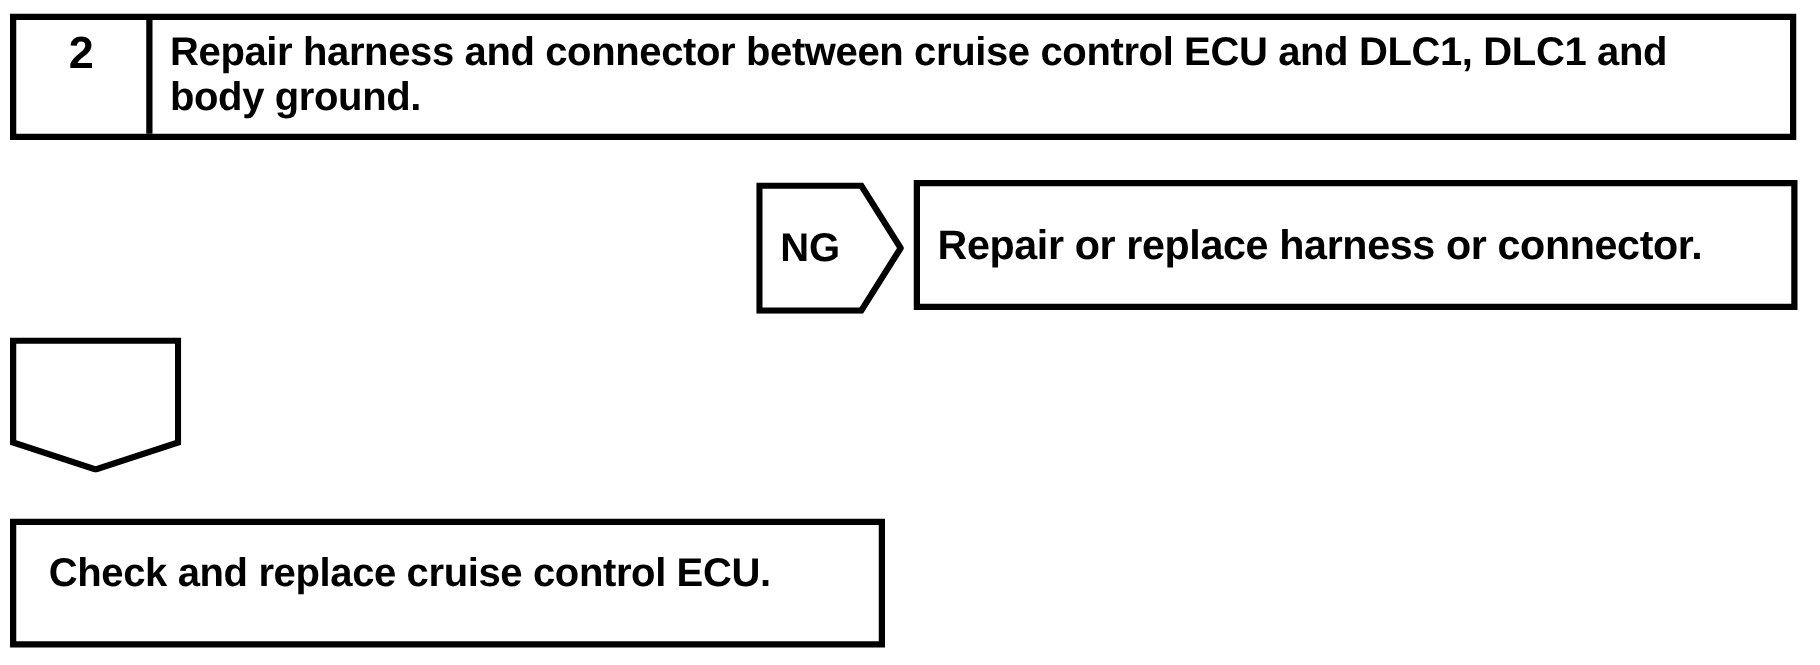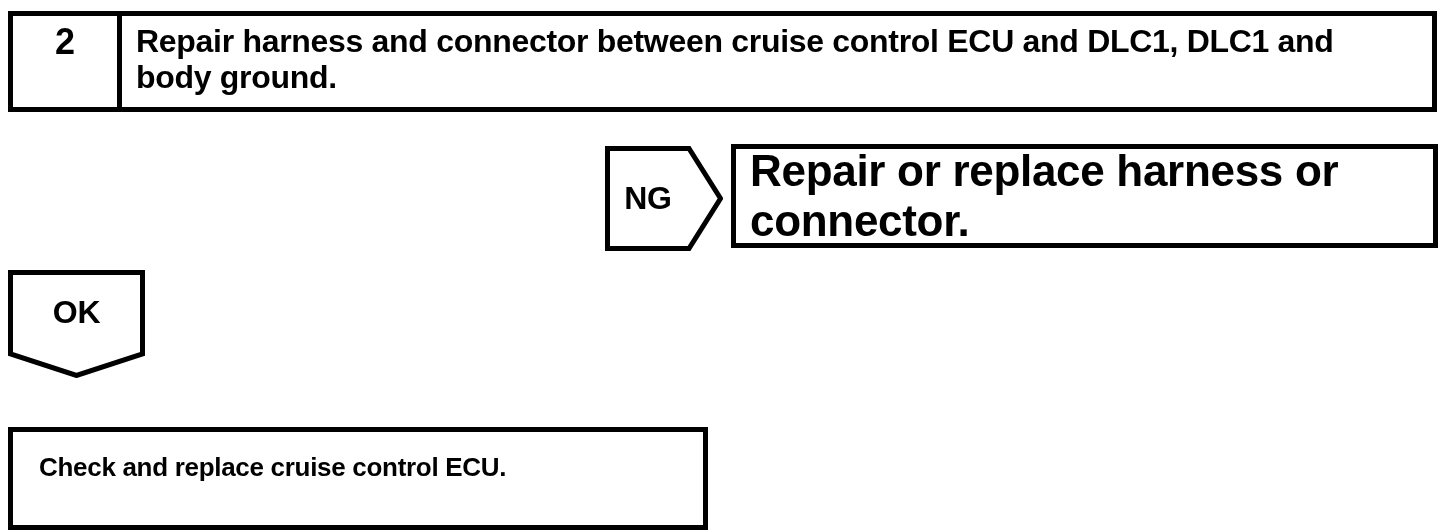--- a/index.html
+++ b/index.html
@@ -76,21 +76,21 @@
     left: 731px;
     top: 144px;
     width: 707px;
     height: 104px;
     border: 5px solid #000;
     box-sizing: border-box;
     background: #fff;
     display: flex;
     align-items: center;
     padding-left: 14px;
-    font-size: 44px;
+    font-size: 33px;
     letter-spacing: -0.3px;
   }
 
   
   .ok-shape {
     position: absolute;
     left: 8px;
     top: 270px;
     width: 137px;
     height: 108px;
@@ -113,23 +113,22 @@
   .result-box {
     position: absolute;
     left: 8px;
     top: 415px;
     width: 700px;
     height: 103px;
     border: 5px solid #000;
     box-sizing: border-box;
     background: #fff;
     padding: 20px 0 0 26px;
-    font-size: 26px;
+    font-size: 32px;
     letter-spacing: -0.3px;
-    margin-top: 12px;
   }
 </style>
 </head>
 <body>
 
 <div class="canvas">
 
   <div class="step-box">
     <div class="step-num">2</div>
     <div class="step-text">Repair harness and connector between cruise control ECU and DLC1, DLC1 and
@@ -144,20 +143,19 @@
   </div>
 
   <div class="ng-box">
     <span>Repair or replace harness or connector.</span>
   </div>
 
   <div class="ok-shape">
     <svg width="137" height="108" viewBox="0 0 137 108">
       <polygon points="2.5,2.5 134.5,2.5 134.5,84 68.5,105.5 2.5,84" fill="#ffffff" stroke="#000000" stroke-width="5" stroke-linejoin="miter"></polygon>
     </svg>
-    <span class="ok-label">OK</span>
   </div>
 
   <div class="result-box">
     <span>Check and replace cruise control ECU.</span>
   </div>
 
 </div>
 
 </body></html>

